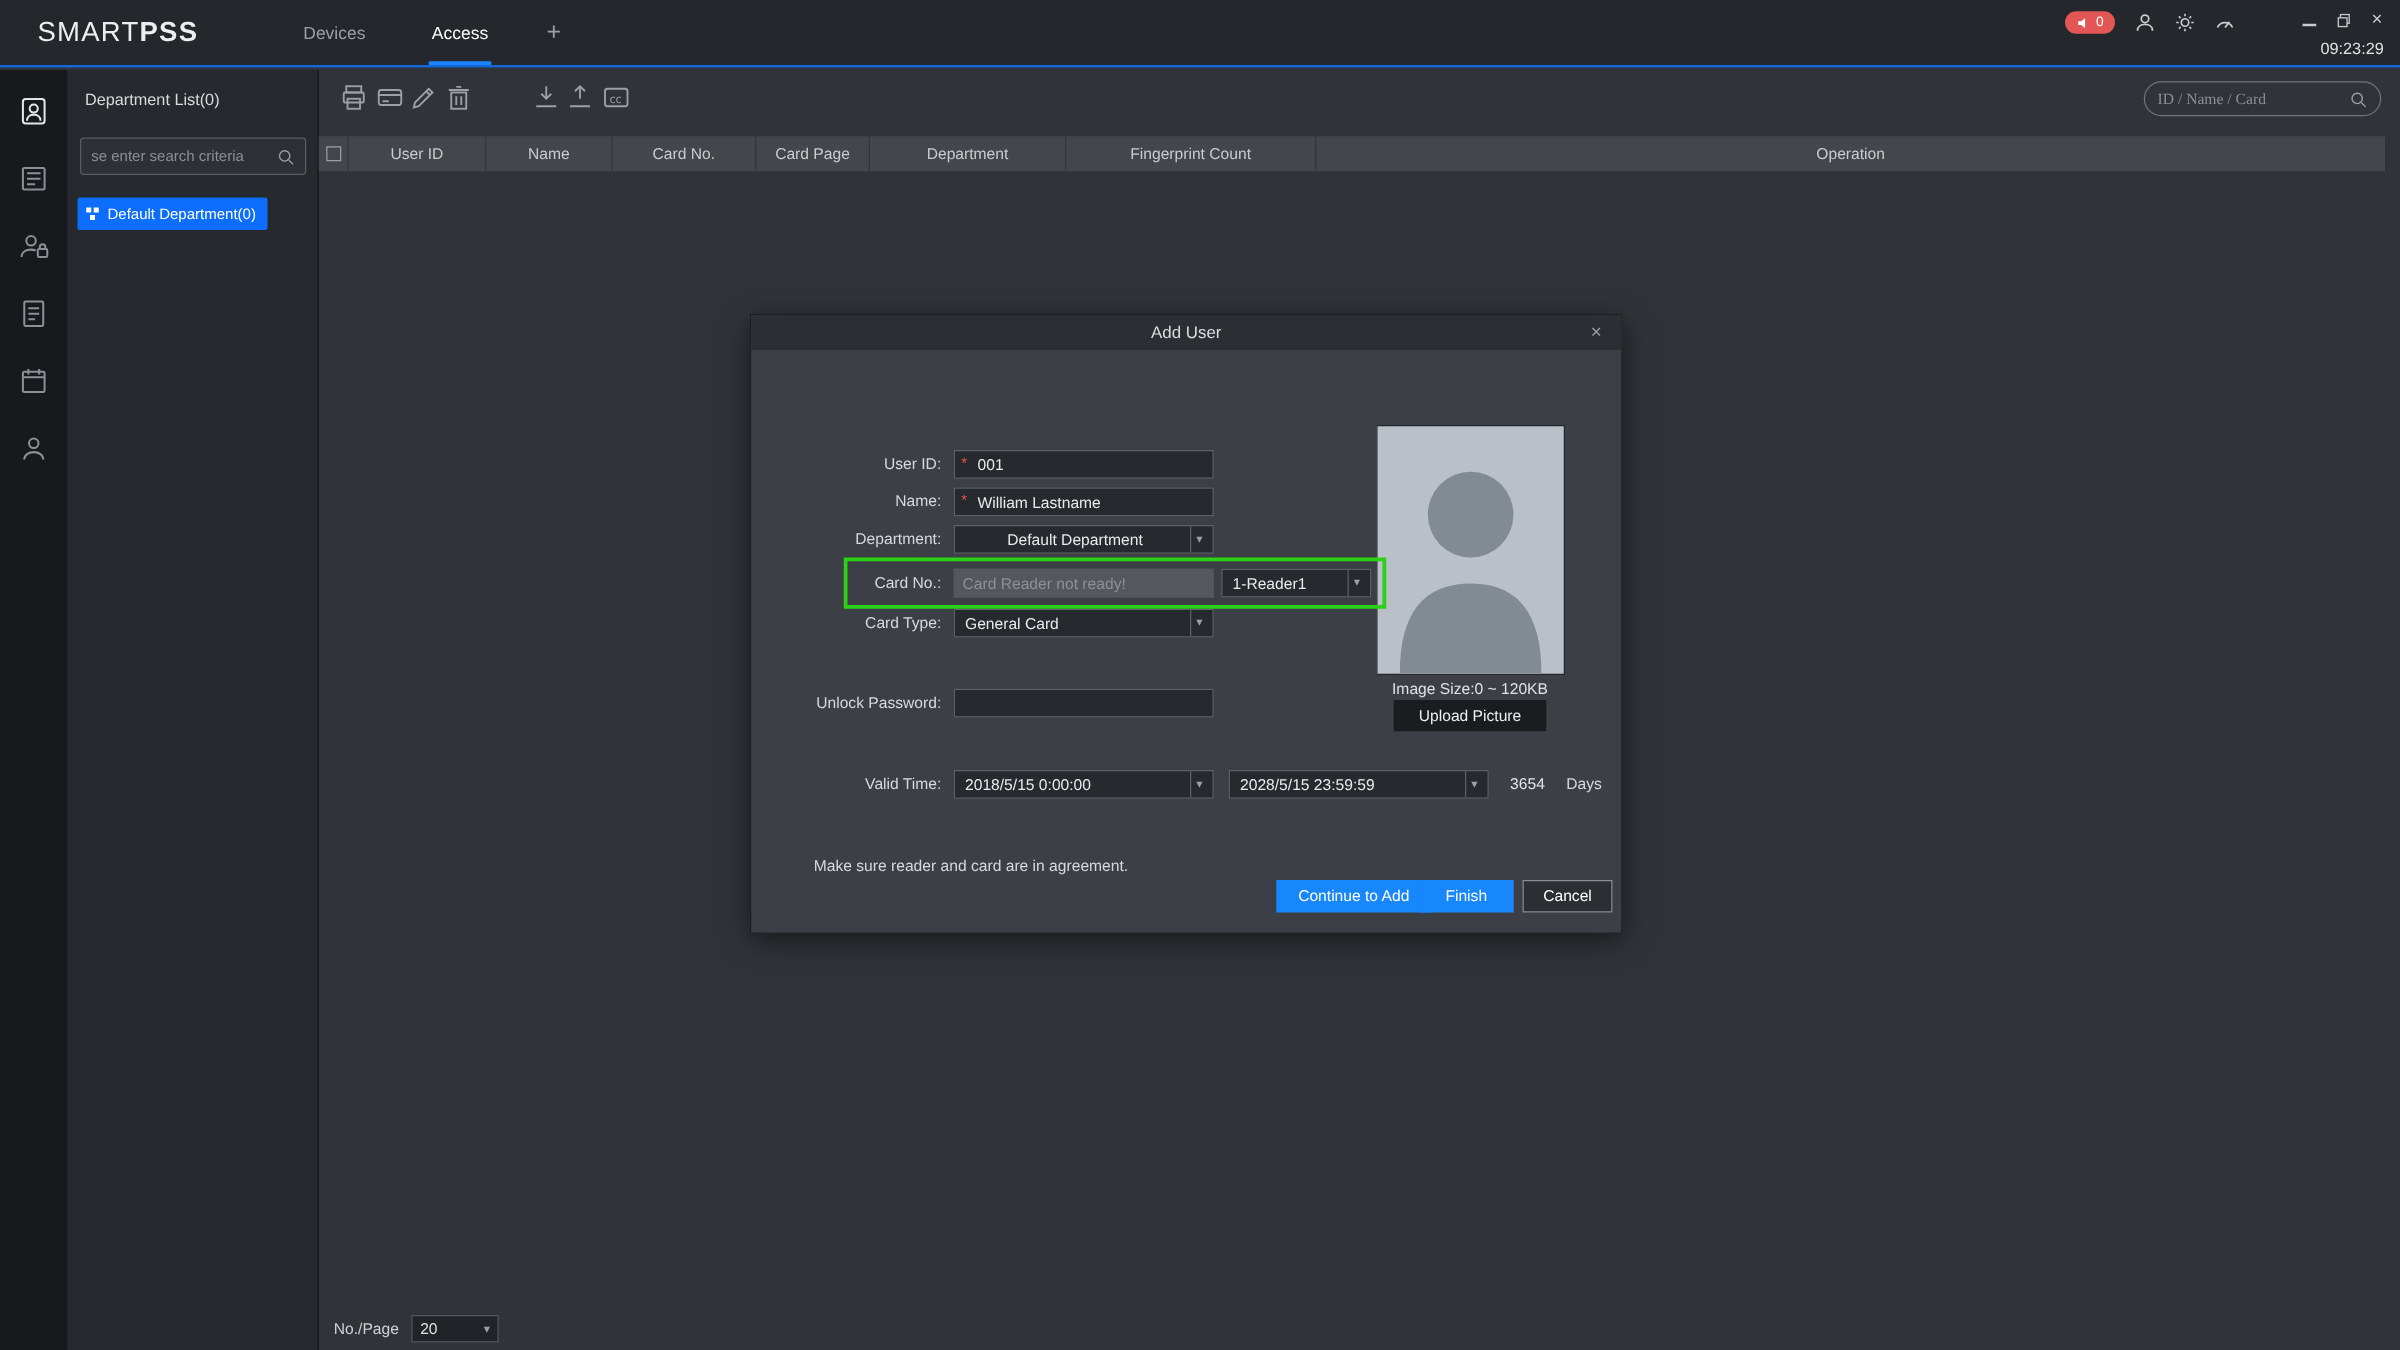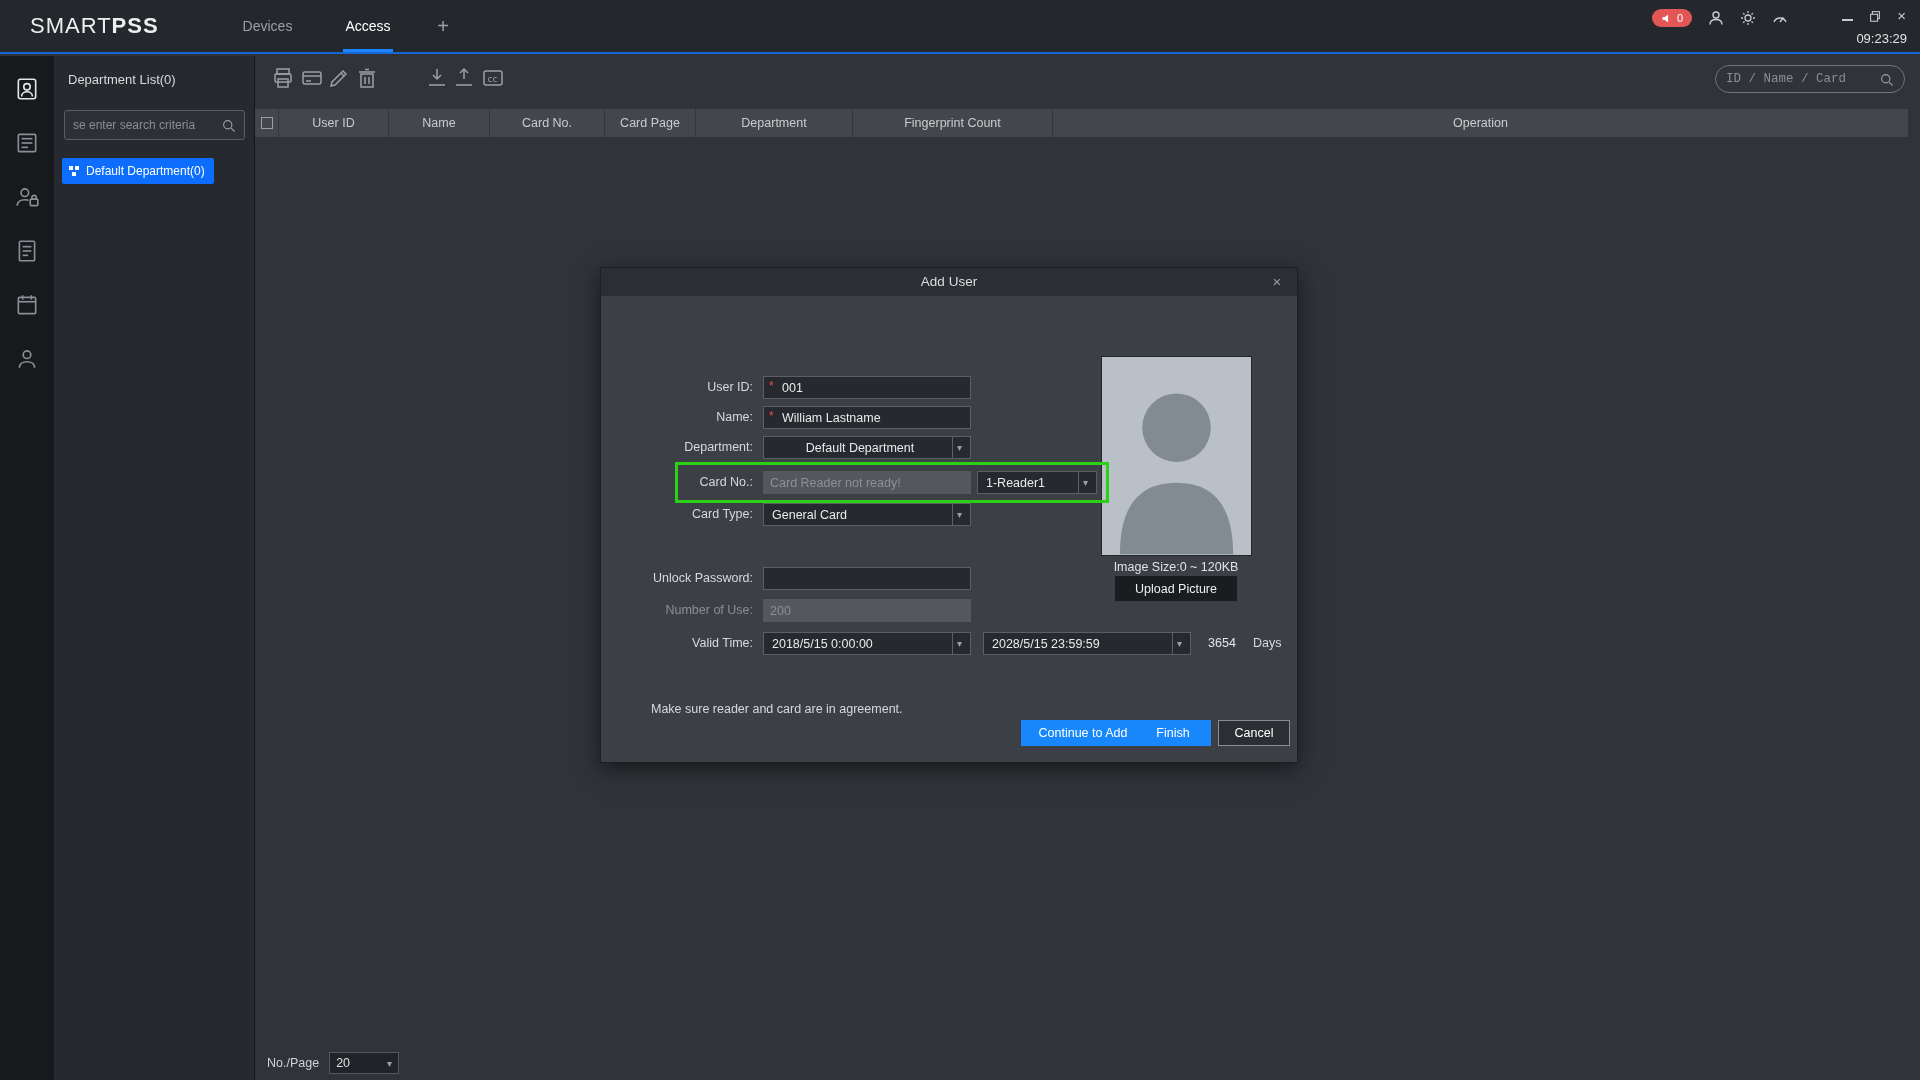--- a/index.html
+++ b/index.html
@@ -51,38 +51,38 @@
                background:#0d6efd; border-radius:2px; color:#fff; font-size:12px;
                display:flex; align-items:center; gap:6px; padding:0 6px; cursor:pointer; }
 
   
   #main { position:absolute; left:255px; top:56px; width:1665px; height:1024px; }
   .tool { position:absolute; top:10px; width:24px; height:24px; color:#9aa0a6; cursor:pointer; }
   #top-search { position:absolute; right:15px; top:9px; width:190px; height:28px;
                 border:1px solid #70747a; border-radius:14px; display:flex;
                 align-items:center; padding:0 10px; gap:6px; }
   #top-search input { flex:1; min-width:0; background:transparent; border:none; outline:none;
-                      color:#eab308; font-size:12.5px; font-family:Liberation Mono, monospace; }
+                      color:#eab308; font-size:12.5px; font-family:Liberation Serif, serif; }
   #top-search input::placeholder { color:#8a8f94; }
   #thead { position:absolute; left:0; top:53px; width:1653px; height:28px; background:#43474c;
            display:flex; color:#c9ccce; font-size:12.5px; }
   .th { display:flex; align-items:center; justify-content:center; border-right:1px solid #33373b; }
   .th-cb { width:24px; flex:none; }
   .cb { width:12px; height:12px; border:1px solid #9aa0a6; background:transparent; }
   #pagination { position:absolute; left:12px; top:996px; display:flex; align-items:center;
                 gap:10px; color:#cfd2d5; font-size:12.5px; }
   .pg-select { width:70px; height:22px; background:#202327; border:1px solid #54585c;
                display:flex; align-items:center; padding:0 6px; color:#dfe1e3; cursor:pointer; }
   .pg-select .val { flex:1; }
   .caret { color:#9aa0a6; font-size:10px; }
 
   
   #dialog { position:absolute; left:600px; top:251px; width:698px; height:496px;
             background:#3c4046; border:1px solid #1d2023;
-            box-shadow:0 6px 22px rgba(0,0,0,.55); z-index:10;margin-top:16px; }
+            box-shadow:0 6px 22px rgba(0,0,0,.55); z-index:10; }
   .dlg-title { position:absolute; left:0; top:0; width:100%; height:28px; background:#2b2e32;
                text-align:center; line-height:28px; font-size:13.5px; color:#dcdee0; }
   .dlg-close { position:absolute; right:10px; top:0; width:20px; height:28px; line-height:28px;
                text-align:center; color:#9aa0a5; font-size:15px; cursor:pointer; }
   .dlg-tabs { position:absolute; left:20px; top:36px; display:flex; }
   .dtab { height:31px; line-height:31px; padding:0 26px; font-size:12.5px; color:#c6c9cc;
           background:#26292d; margin-right:-12px; cursor:pointer;
           clip-path:polygon(12px 0, calc(100% - 12px) 0, 100% 100%, 0 100%); }
   .dtab.active { background:#474b52; color:#fff; position:relative; z-index:2; }
 
@@ -344,24 +344,20 @@
       <span class="caretbox caret">▾</span>
     </div>
   </div>
 
 
   <div class="frow" style="top:299px">
     <div class="flabel">Unlock Password:</div>
     <div class="fctl"><input class="txt" value="" style=""></div>
   </div>
 
-  <div class="frow" style="top:331px">
-    <div class="flabel dim">Number of Use:</div>
-    <div class="fctl"><input class="txt disabled" readonly="" value="200" style=""></div>
-  </div>
 
   <div class="frow" style="top:364px">
     <div class="flabel">Valid Time:</div>
     <div class="fctl sel">
       <span class="val">2018/5/15 0:00:00</span>
       <span class="caretbox caret">▾</span>
     </div>
     <div class="fctl sel" style="left:382px">
       <span class="val">2028/5/15 23:59:59</span>
       <span class="caretbox caret">▾</span>

